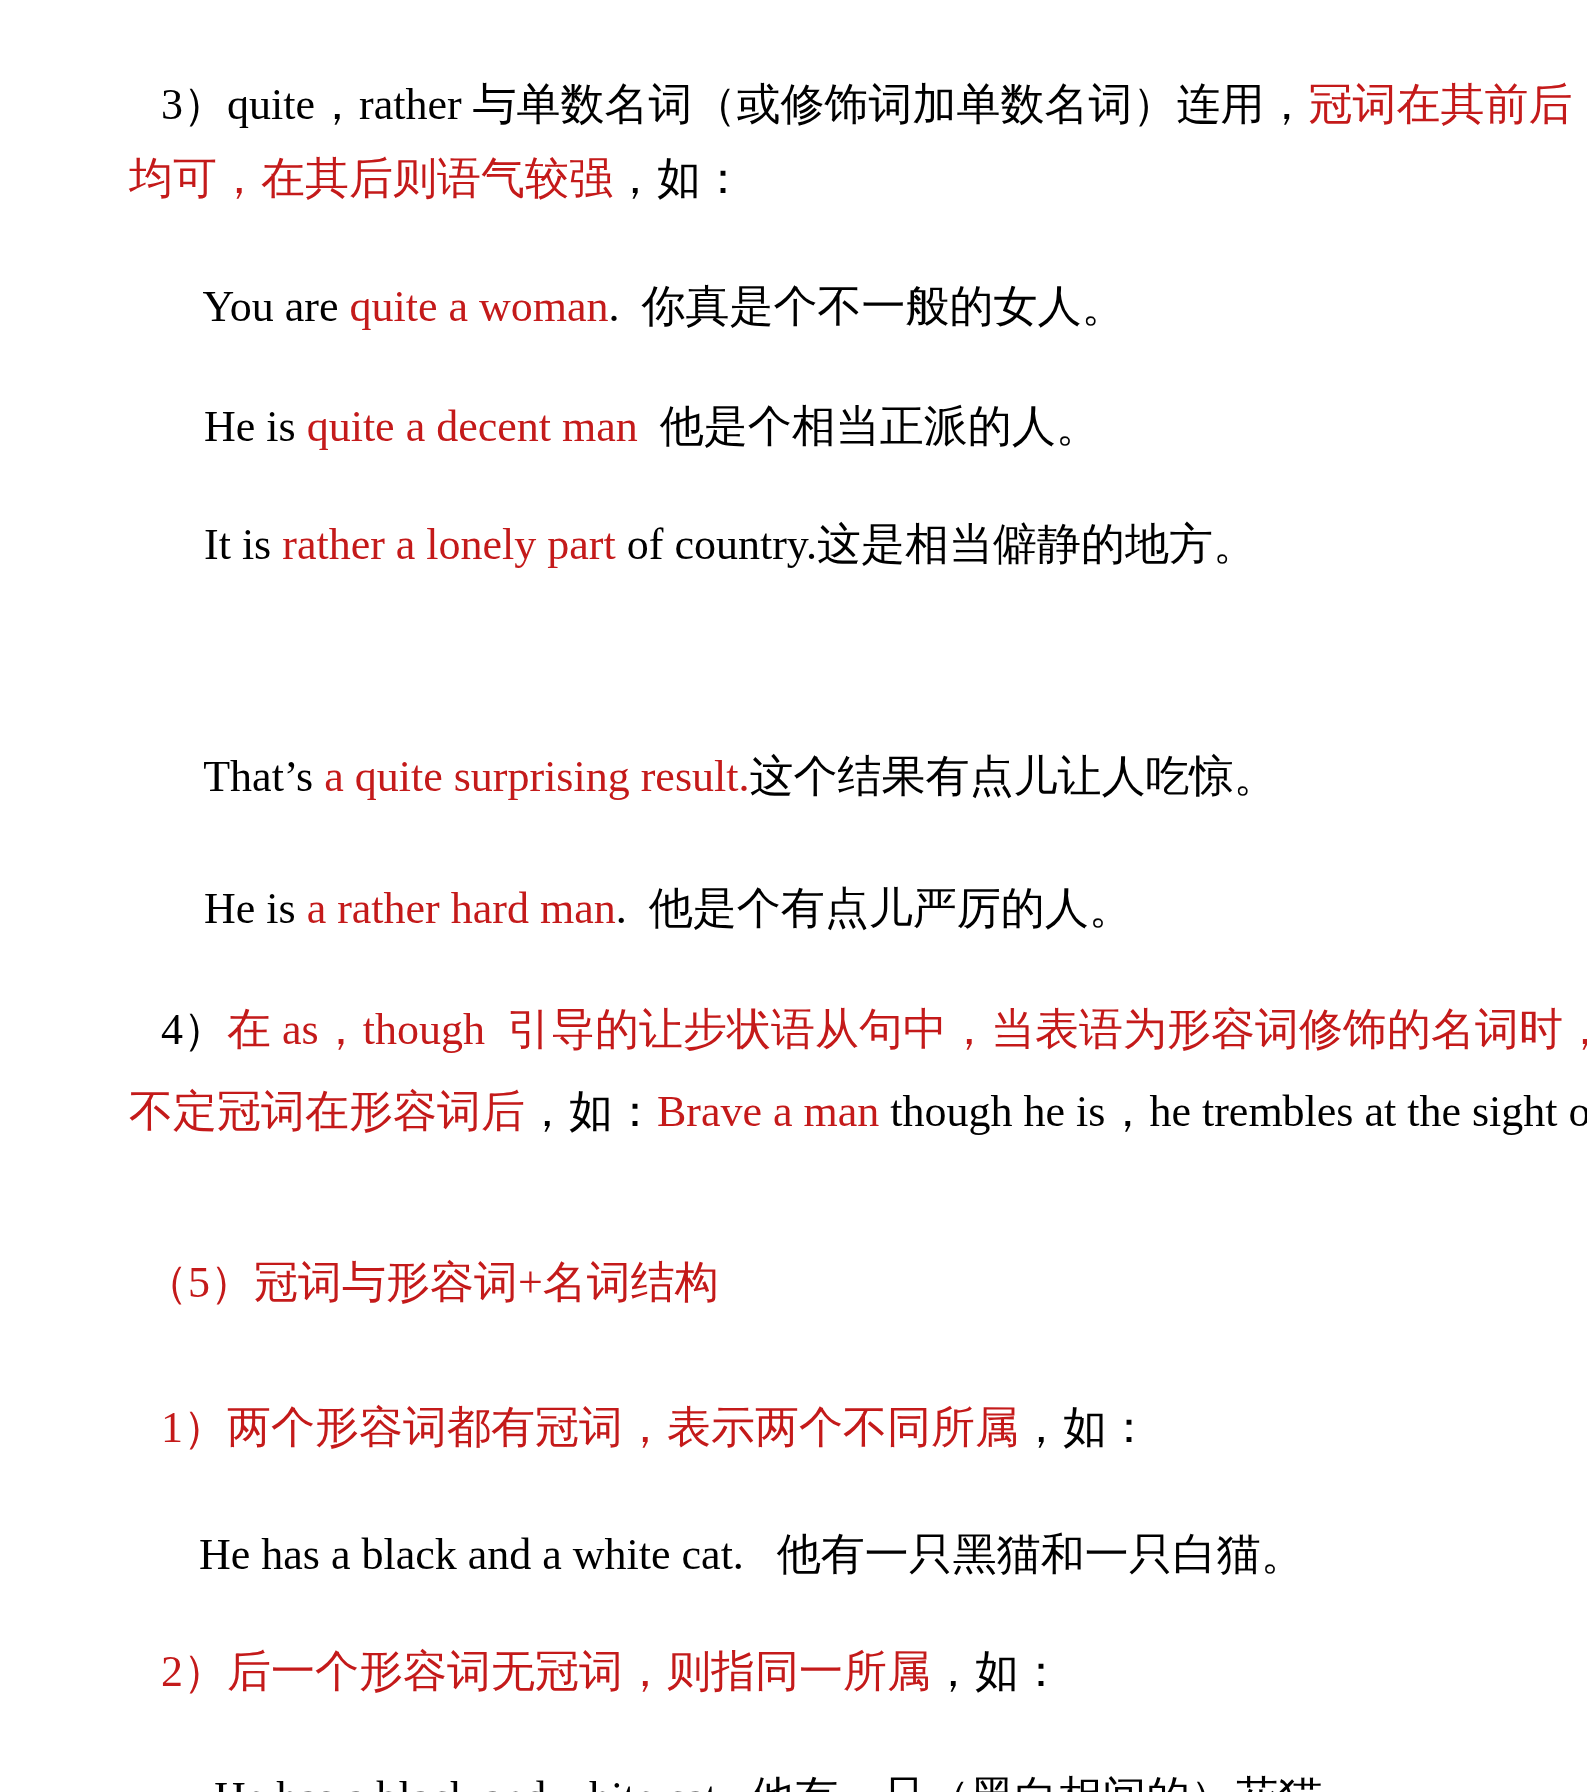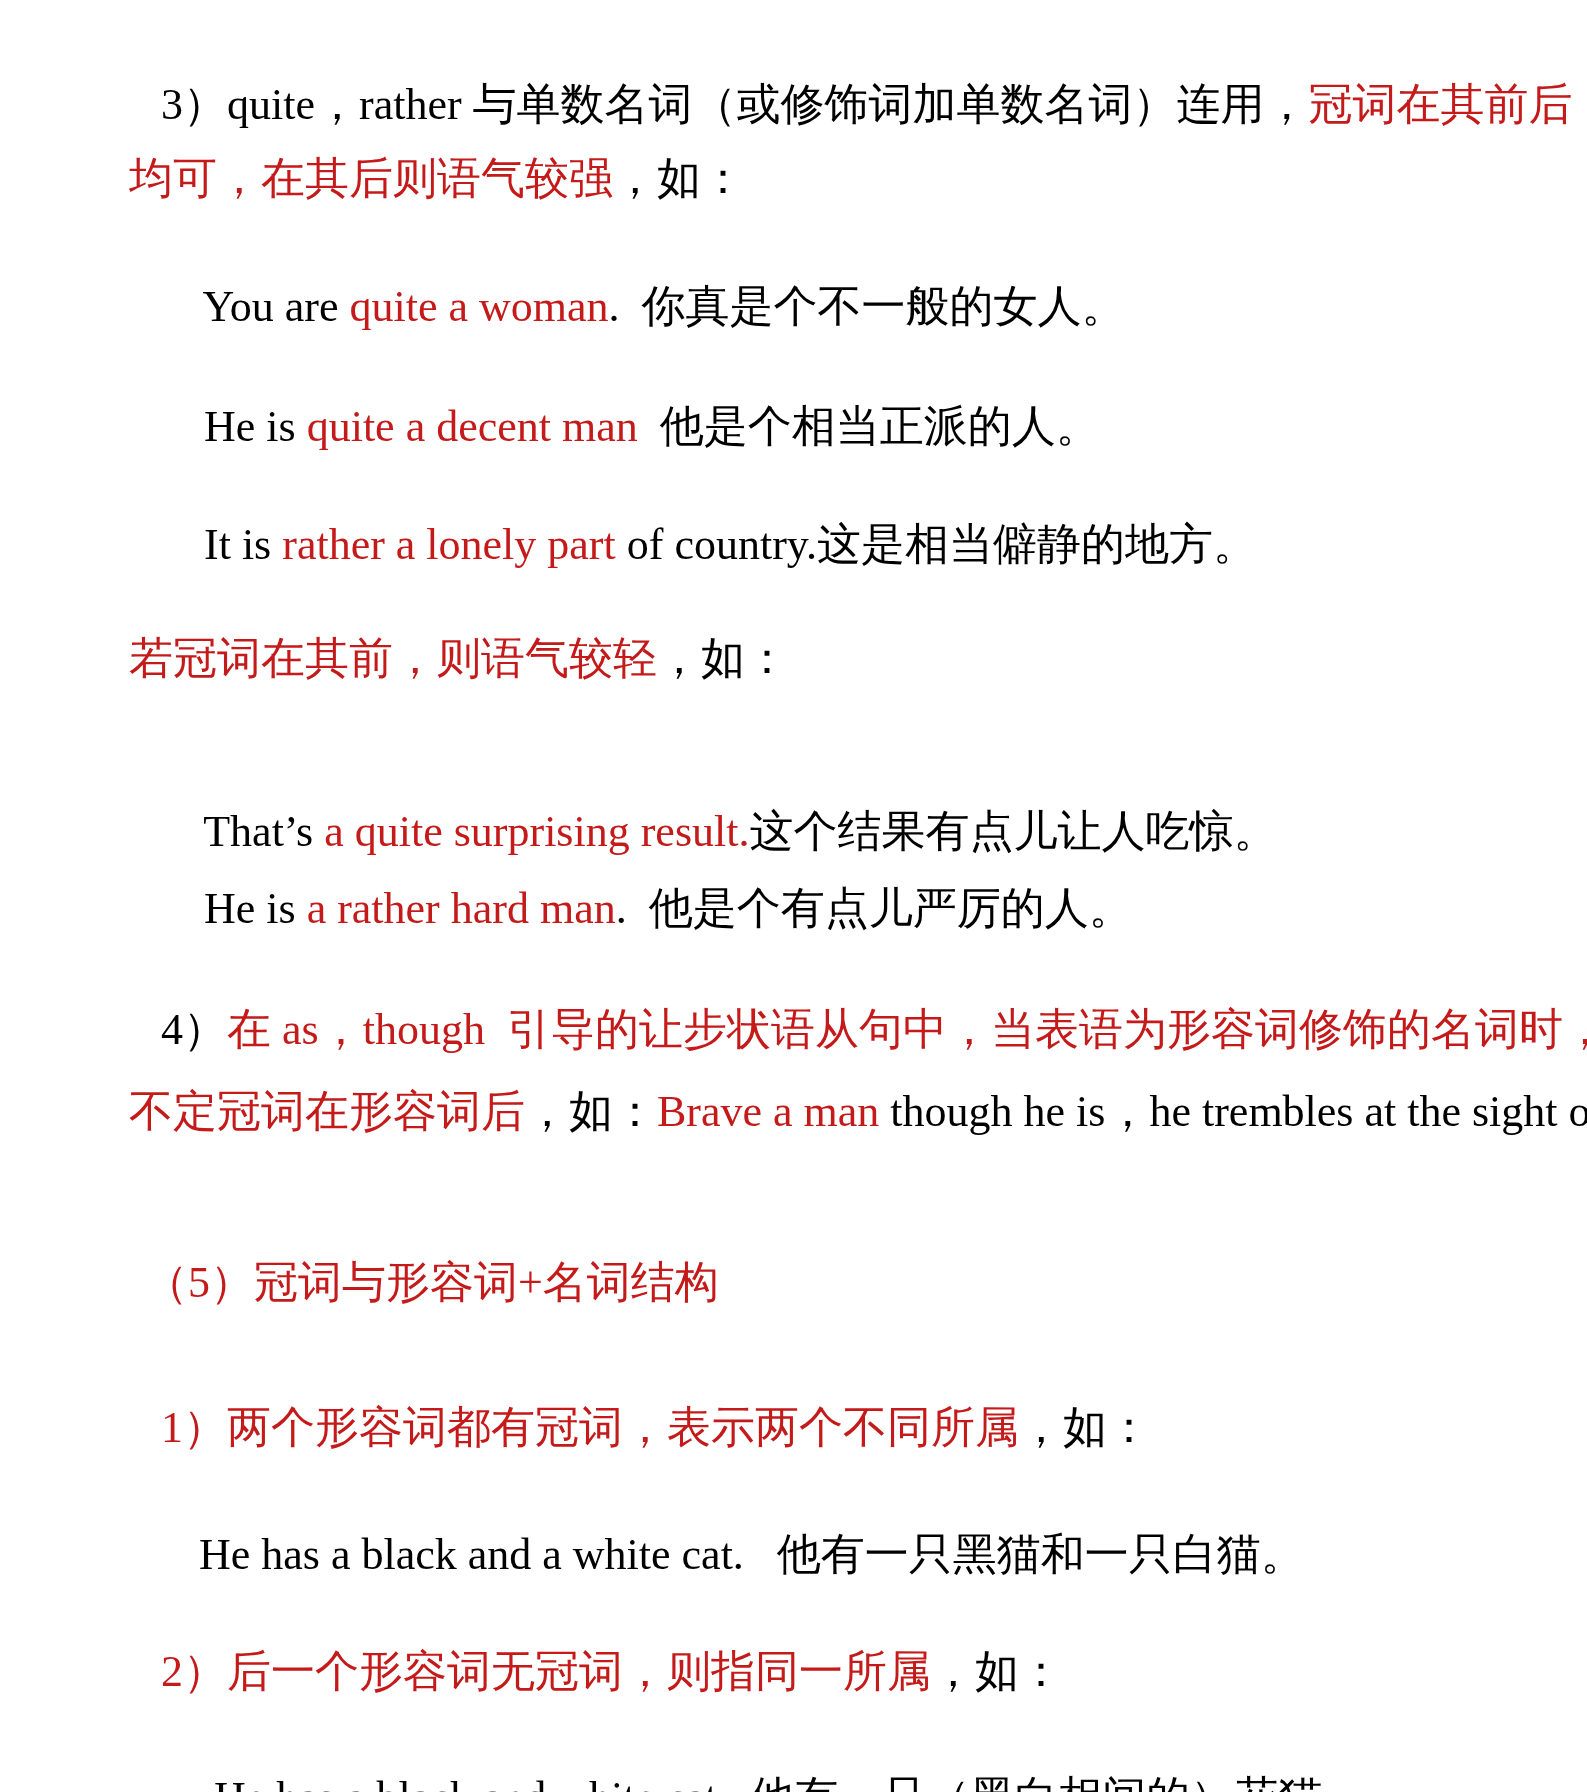--- a/index.html
+++ b/index.html
@@ -49,25 +49,22 @@
   </div>
 
   <div class="line" style="left:160px; top:220px;">
     <span data-color="black">You are </span><span data-color="red">quite a woman</span><span data-color="black">.  你真是个不一般的女人。</span>
   </div>
 
   <div class="line" style="left:160px; top:458px;">
     <span data-color="black">It is </span><span data-color="red">rather a lonely part</span><span data-color="black"> of country.这是相当僻静的地方。</span>
   </div>
 
-  <div class="line" style="left:85px; top:572px;">
-    <span data-color="red">若冠词在其前，则语气较轻</span><span data-color="black">，如：</span>
-  </div>
 
-  <div class="line" style="left:160px; top:745px;">
+  <div class="line" style="left:160px; top:690px;">
     <span data-color="black">That’s </span><span data-color="red">a quite surprising result.</span><span data-color="black">这个结果有点儿让人吃惊。</span>
   </div>
 
   <div class="line" style="left:160px; top:822px;">
     <span data-color="black">He is </span><span data-color="red">a rather hard man</span><span data-color="black">.  他是个有点儿严厉的人。</span>
   </div>
 
   <div class="line" style="left:117px; top:943px;">
     <span data-color="black">4）</span><span data-color="red">在 as，though  引导的让步状语从句中，当表语为形容词修饰的名词时，</span>
   </div>

